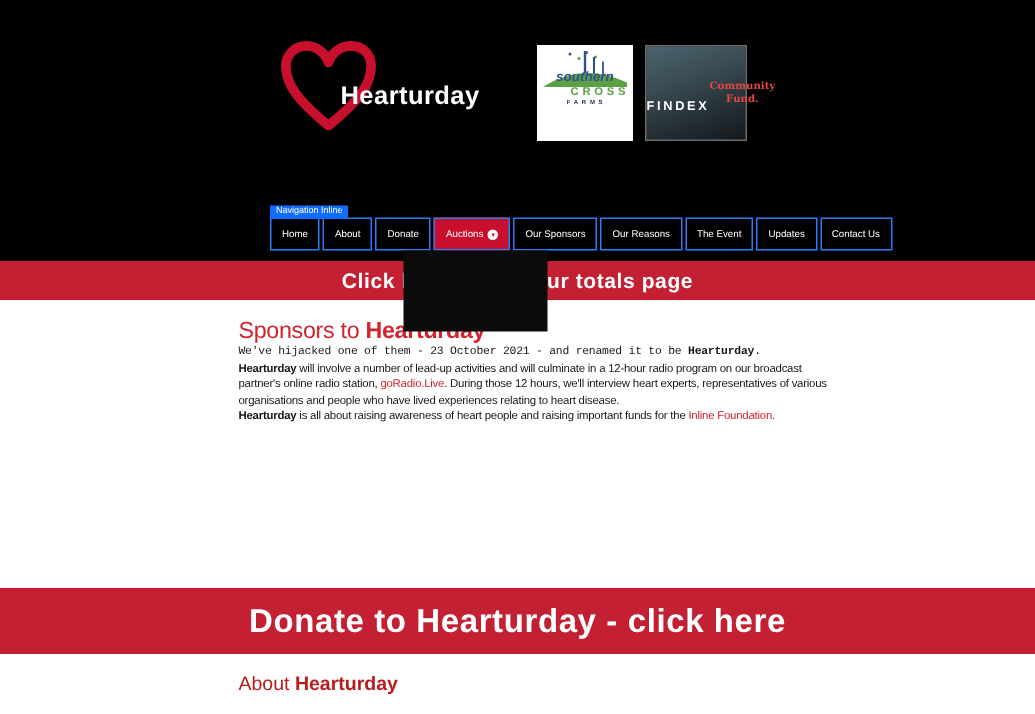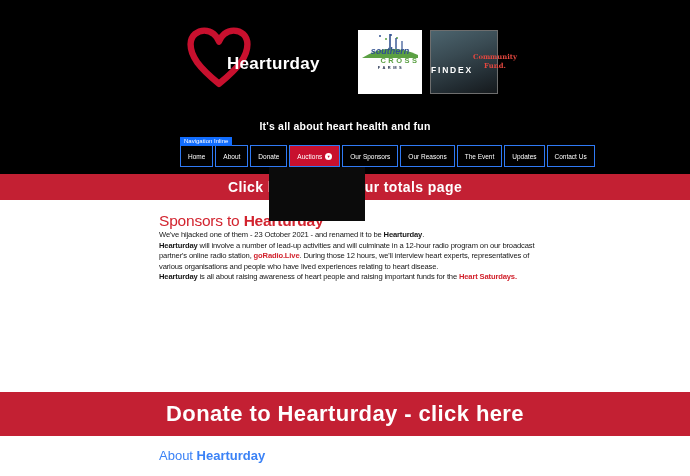--- a/index.html
+++ b/index.html
@@ -51,28 +51,28 @@
   .dropdown{position:absolute;left:269px;top:167px;width:96px;background:#0b0b0b;z-index:10;padding:3px 0;}
   .dd-item{color:#fff;font-size:5.8px;line-height:7.5px;padding:3px 8px;cursor:pointer;
            font-family:"Liberation Sans",sans-serif;}
 
   
   .content{position:absolute;top:200px;left:159px;width:394px;}
   .welcome{color:#D2232E;font-size:15.5px;font-weight:normal;margin:12px 0 0;letter-spacing:-.2px;}
   .welcome .b{font-weight:bold;}
   .content p{font-size:7.6px;letter-spacing:-.15px;color:#161616;margin:0;line-height:10.5px;}
   .p1{margin-top:16px;font-weight:bold;}
-  .p2{margin-top:16px;}
+  .p2{margin-top:16px;font-family:Liberation Mono, monospace;}
   .p3{margin-top:11px;}
   .p4{margin-top:13px;}
   .p5{margin-top:13px;}
   .content .b{font-weight:bold;}
-  .content .r{font-weight:bold;color:#D2232E;}
+  .content .r{font-weight:normal;color:#D2232E;}
 
-  .about{position:absolute;left:159px;top:448px;margin:0;color:#3b82f6;font-size:13px;font-weight:normal;}
+  .about{position:absolute;left:159px;top:448px;margin:0;color:#b91c1c;font-size:13px;font-weight:normal;}
   .about .b{font-weight:bold;}
 </style>
 </head>
 <body>
 
 <div class="page">
 
   <div class="header">
 
     <div class="logo-wrap">
@@ -96,21 +96,20 @@
       <span class="scf-l1">southern</span>
       <span class="scf-l2">CROSS</span>
       <span class="scf-l3">FARMS</span>
     </div>
 
     <div class="findex-logo">
       <span class="findex-l1">FINDEX</span>
       <span class="findex-l2">Community Fund.</span>
     </div>
 
-    <div class="tagline">It's all about heart health and fun</div>
 
     <div class="nav-badge">Navigation Inline</div>
 
     <nav class="nav">
 
     <button class="nav-btn">
         <span>Home</span>
 
       </button>
         <button class="nav-btn">
@@ -159,20 +158,20 @@
       <div class="dd-item"></div>
       <div class="dd-item"></div>
       <div class="dd-item"></div>
       <div class="dd-item"></div>
     </div>
 
   <div class="content">
     <h1 class="welcome"><span>Sponsors to </span><span class="b">Hearturday</span></h1>
     <p class="p2"><span>We've hijacked one of them - 23 October 2021 - and renamed it to be </span><span class="b">Hearturday</span><span>.</span></p>
     <p class="p3"><span class="b">Hearturday</span><span> will involve a number of lead-up activities and will culminate in a 12-hour radio program on our broadcast partner's online radio station, </span><span class="r">goRadio.Live</span><span>. During those 12 hours, we'll interview heart experts, representatives of various organisations and people who have lived experiences relating to heart disease.</span></p>
-    <p class="p4"><span class="b">Hearturday</span><span> is all about raising awareness of heart people and raising important funds for the </span><span class="r">Heart Saturdays.</span></p>
+    <p class="p4"><span class="b">Hearturday</span><span> is all about raising awareness of heart people and raising important funds for the </span><span class="r">Inline Foundation.</span></p>
   </div>
 
   <div class="banner banner-donate">Donate to Hearturday - click here</div>
 
   <h2 class="about"><span>About </span><span class="b">Hearturday</span></h2>
 
 </div>
 
 </body></html>

